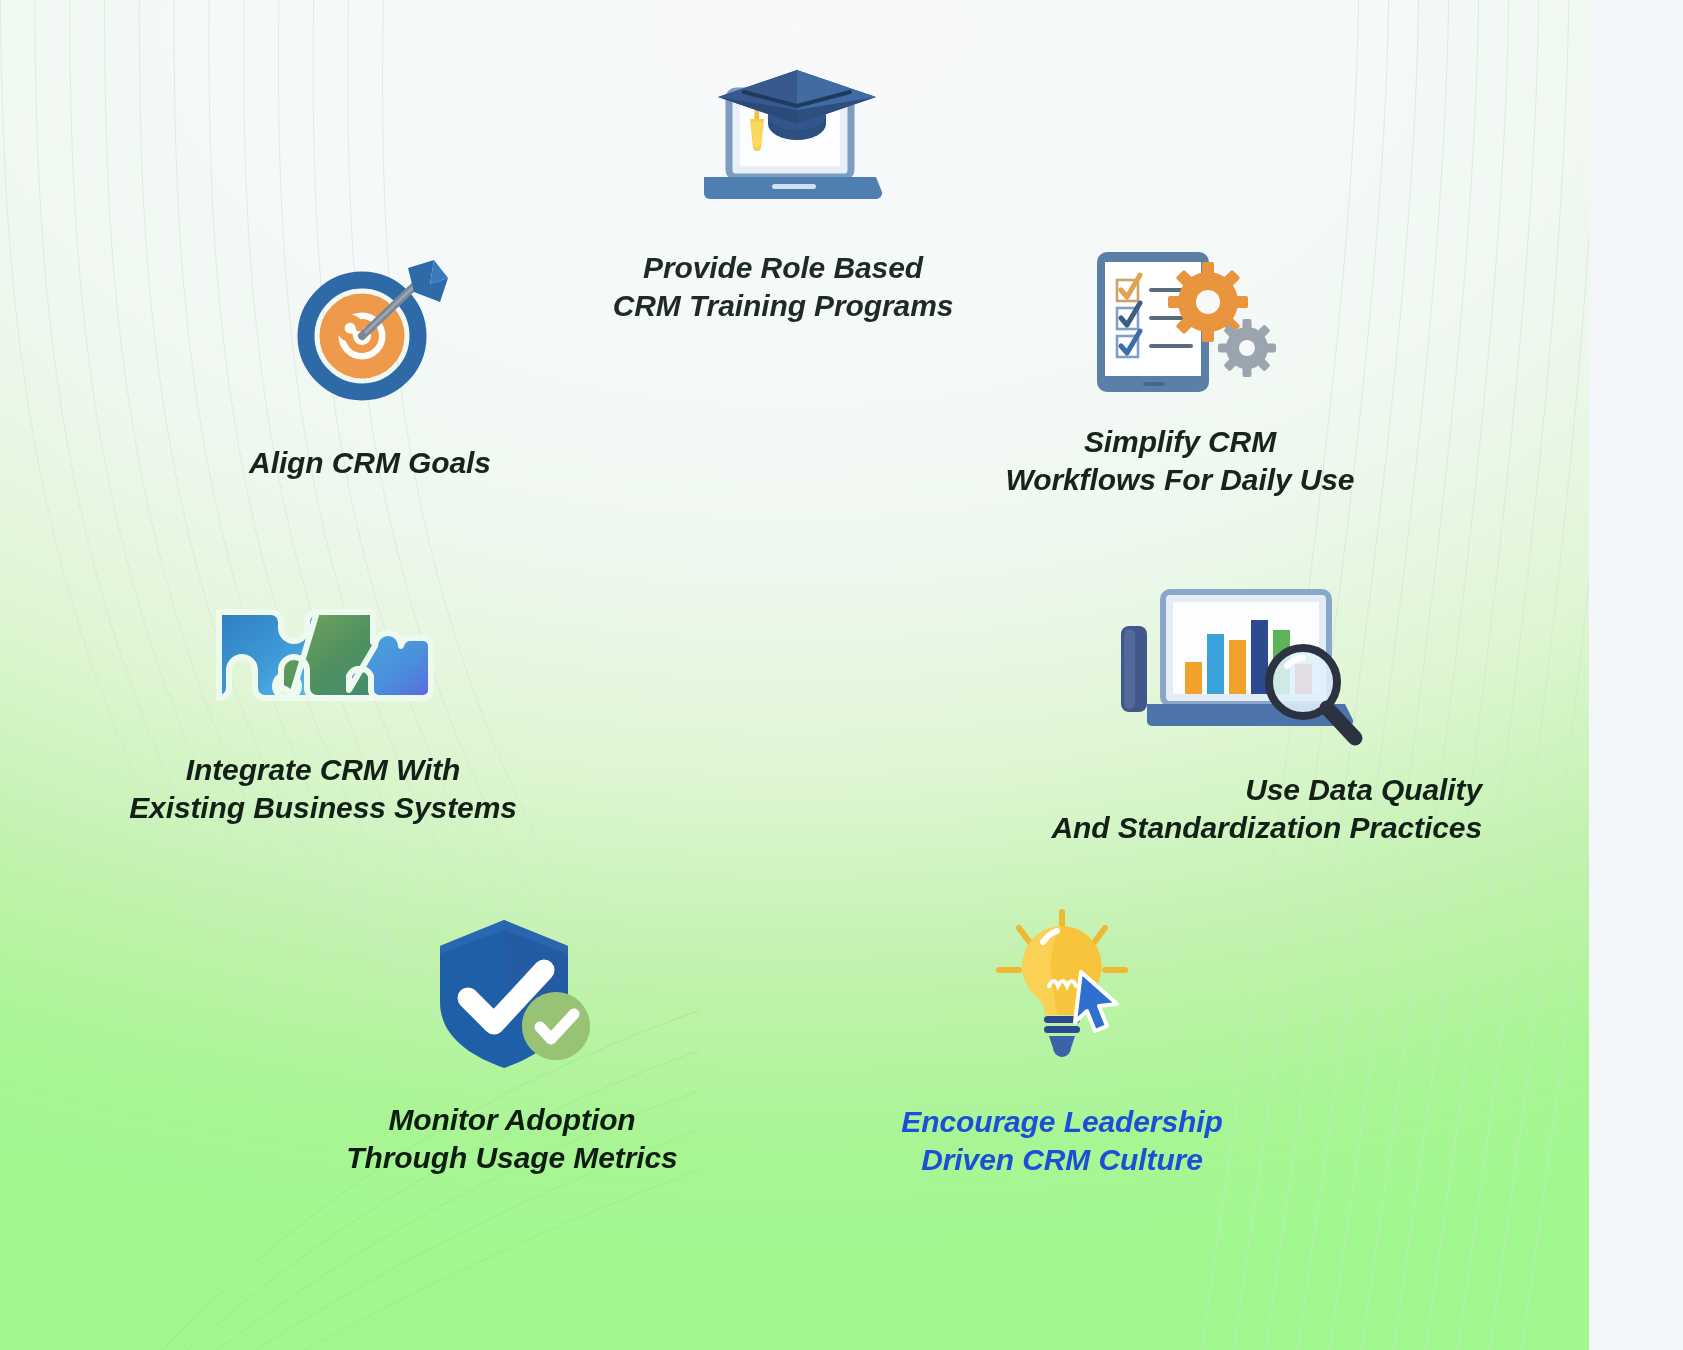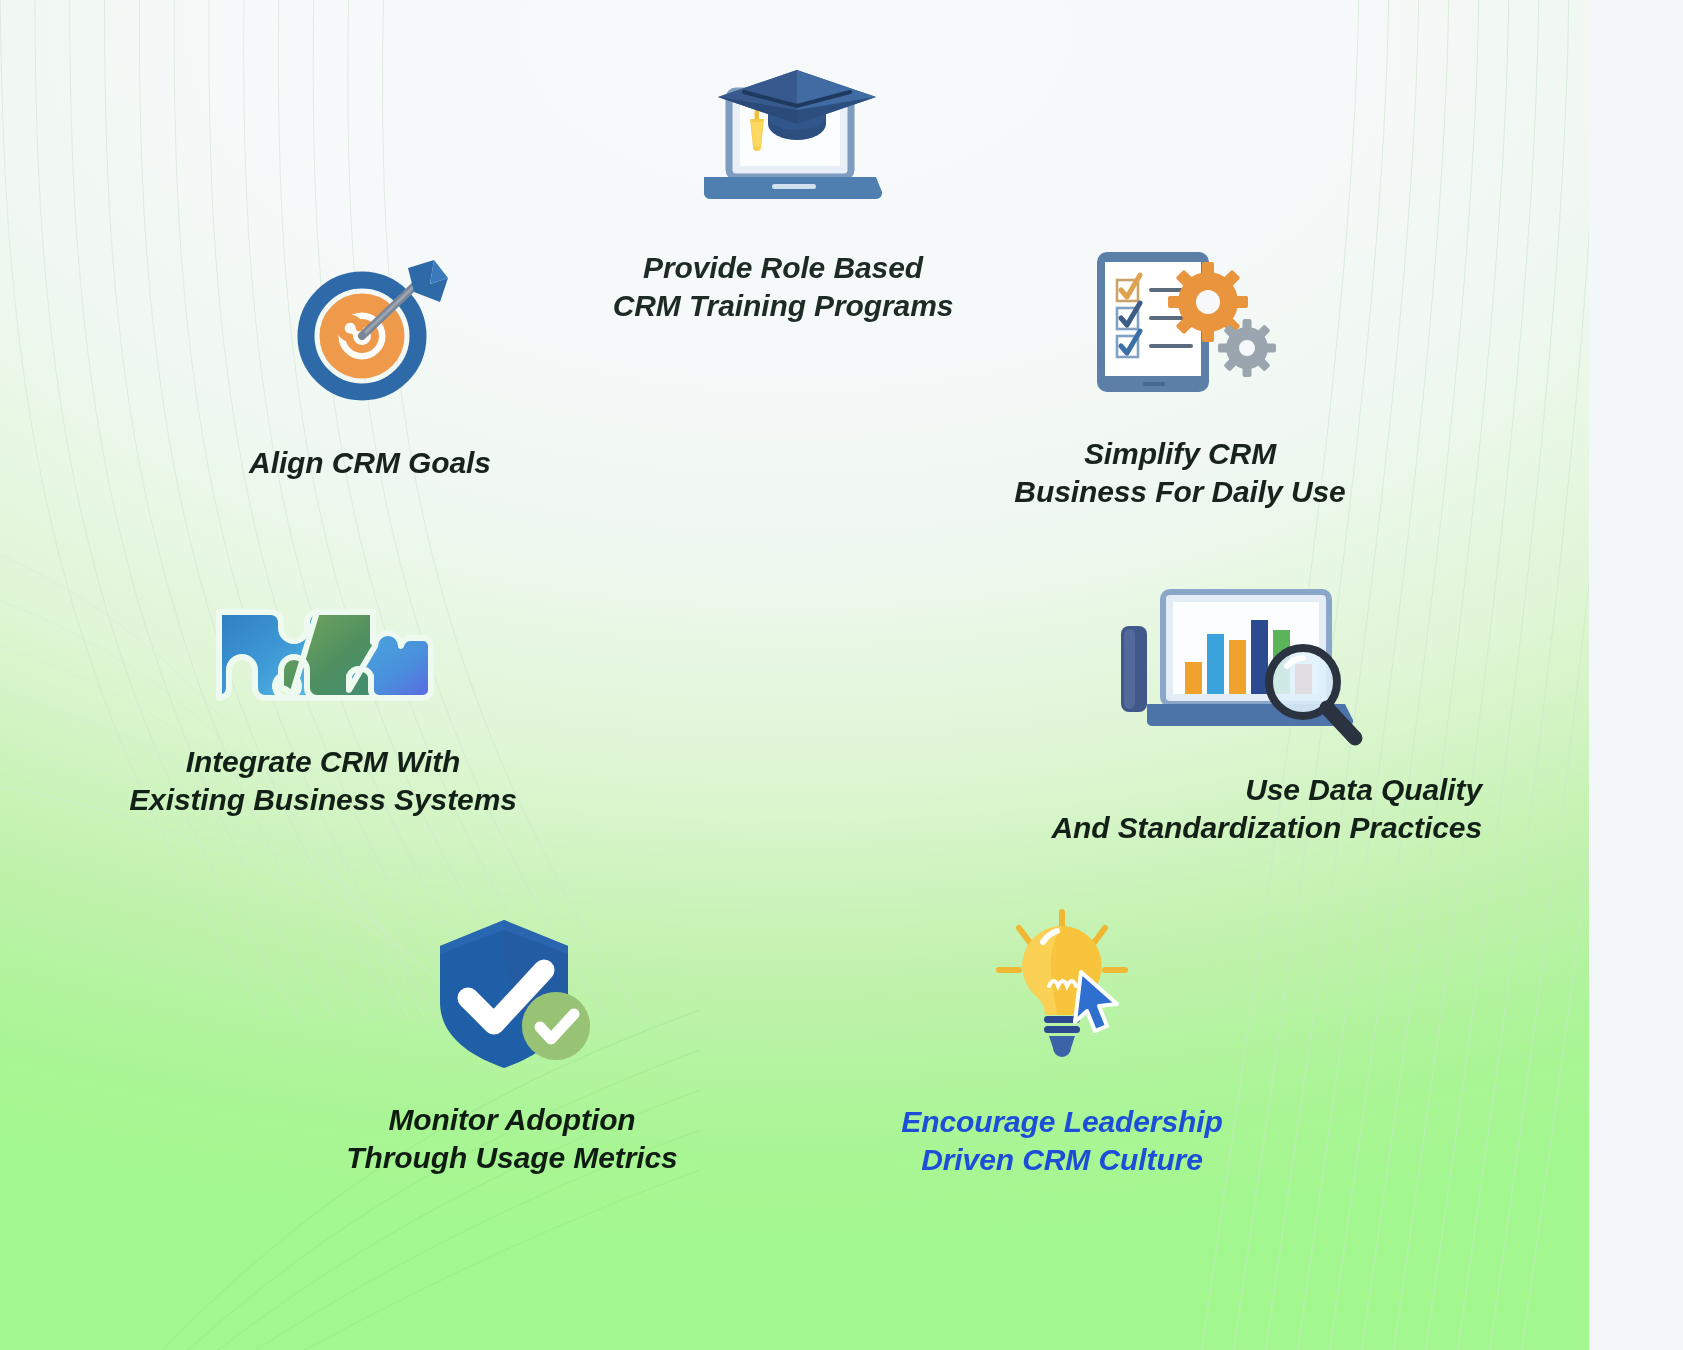--- a/index.html
+++ b/index.html
@@ -47,24 +47,24 @@
   .caption .l1, .caption .l2 { display:block; white-space:nowrap; }
 
   
   #item-training { left:543px; top:58px; width:480px; }
   #item-training .caption { font-size:30px; color:#1d2b24; margin-top:16px; }
 
   #item-align { left:130px; top:248px; width:480px; }
   #item-align .caption { font-size:30px; color:#17231b; margin-top:36px; }
 
   #item-simplify { left:940px; top:240px; width:480px; }
-  #item-simplify .caption { font-size:30px; color:#17231b; margin-top:30px; }
+  #item-simplify .caption { font-size:30px; color:#17231b; margin-top:18px; }
 
   #item-integrate { left:83px; top:588px; width:480px; }
-  #item-integrate .caption { font-size:30px; color:#132017; margin-top:20px;text-align:center; }
+  #item-integrate .caption { font-size:30px; color:#132017; margin-top:28px;text-align:center; }
 
   #item-dataquality { left:1002px; top:578px; width:480px; }
   #item-dataquality .caption { font-size:30px; color:#132017; margin-top:18px;text-align:right; }
 
   #item-monitor { left:272px; top:910px; width:480px; }
   #item-monitor .caption { font-size:30px; color:#0f1c12; margin-top:26px; }
 
   #item-leadership { left:822px; top:898px; width:480px; }
   #item-leadership .caption { font-size:30px; color:#1d4ed8; margin-top:30px; }
 </style>
@@ -233,21 +233,21 @@
               <rect x="-4.5" y="17" width="9" height="12" rx="2" transform="rotate(45)"></rect>
               <rect x="-29" y="-4.5" width="12" height="9" rx="2" transform="rotate(45)"></rect>
               <rect x="17" y="-4.5" width="12" height="9" rx="2" transform="rotate(45)"></rect>
             </g>
             <circle r="8" fill="#f6f8fa"></circle>
           </g>
         </svg>
       </div>
       <div class="caption">
         <span class="l1">Simplify CRM</span>
-        <span class="l2">Business For Daily Use</span>
+        <span class="l2">Workflows For Daily Use</span>
       </div>
     </div>
 
     <div class="item" id="item-integrate">
       <div class="icon-wrap">
         <svg width="245" height="135" viewBox="0 0 245 135">
           <defs>
             <linearGradient id="pzBlue" x1="0" y1="0" x2="1" y2="1">
               <stop offset="0%" stop-color="#2f7ec0"></stop>
               <stop offset="55%" stop-color="#3f9ad6"></stop>

